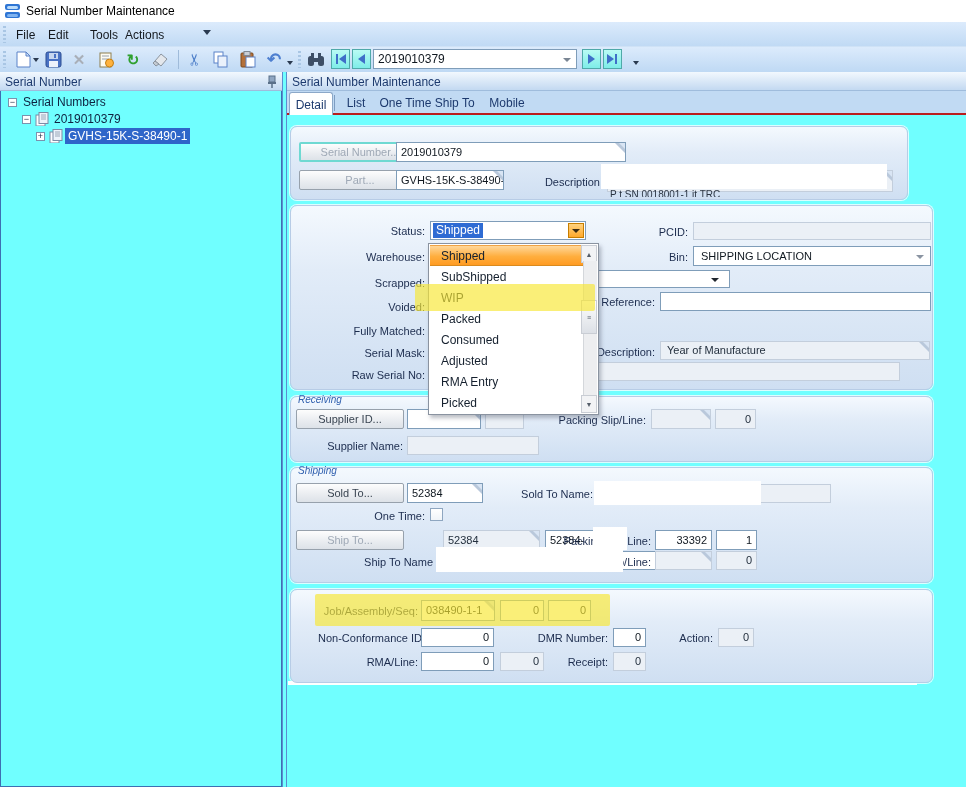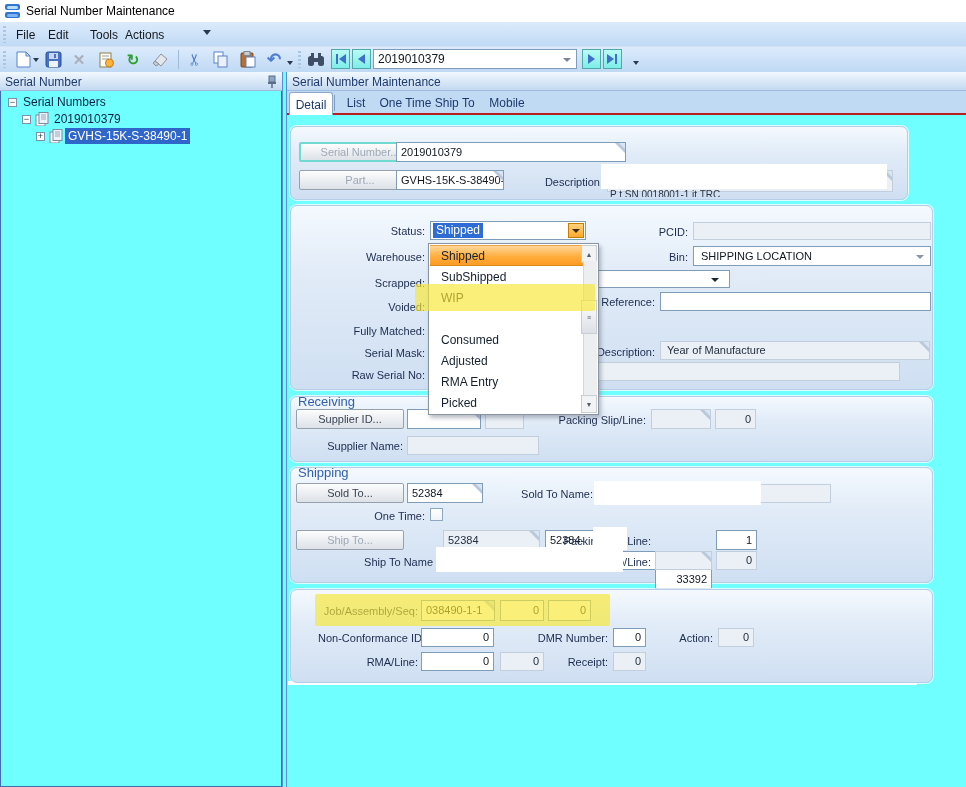--- a/index.html
+++ b/index.html
@@ -19,21 +19,21 @@
       border-top:10px solid #D9E5F4;border-left:10px solid transparent;}
   
   .ebtn{position:absolute;box-sizing:border-box;border:1px solid #97A1AC;border-radius:2px;
       background:linear-gradient(#FDFDFD,#E9ECF0 60%,#DDE2E8);font-size:11px;color:#3A4552;
       display:flex;align-items:center;justify-content:center;white-space:nowrap;}
   .ebtn.dim{color:#9FA9B6;}
   .ebtn.focus{border:2px solid #6FD9D2;}
   
   .panel{position:absolute;box-sizing:border-box;border:1px solid #B7CCE6;border-radius:7px;
       background:linear-gradient(#F4F9FE,#E2ECF8 35%,#CFDFF2);box-shadow:0 0 0 1px rgba(255,255,255,.75);}
-  .gcap{position:absolute;font-size:13px;color:#2F5FAE;background:transparent;padding:0 2px;white-space:nowrap;}
+  .gcap{position:absolute;font-size:10px;color:#2F5FAE;background:transparent;padding:0 2px;white-space:nowrap;font-style:italic;}
   
   .bar{position:absolute;left:0;width:966px;background:linear-gradient(#DCEBFC,#BFD9F4);}
   .grip{position:absolute;width:3px;background:repeating-linear-gradient(#A9C6E4 0 2px,transparent 2px 4px);}
   .tsep{position:absolute;width:1px;background:#9FBBDA;}
   .ticon{position:absolute;width:22px;height:21px;display:flex;align-items:center;justify-content:center;}
   .menu-item{position:absolute;top:0;height:25px;display:flex;align-items:center;font-size:12px;color:#14181E;padding:0 4px;}
   
   .navb{position:absolute;width:19px;height:20px;box-sizing:border-box;border:1px solid #4FA9A9;
       background:linear-gradient(#B9FBF4,#7EEDE8);display:flex;align-items:center;justify-content:center;}
   .tri-l{width:0;height:0;border-top:5px solid transparent;border-bottom:5px solid transparent;border-right:7px solid #3F6FC8;}
@@ -319,20 +319,23 @@
   <div class="ddl" style="left:428px;top:243px;width:169px;height:170px;">
     <div class="ddi sel" style="top:1px;">
         <span>Shipped</span>
       </div>
     <div class="ddi" style="top:22px;">
         <span>SubShipped</span>
       </div>
     <div class="ddi" style="top:43px;">
         <span>WIP</span>
       </div>
+    <div class="ddi" style="top:64px;">
+        <span>Packed</span>
+      </div>
     <div class="ddi" style="top:85px;">
         <span>Consumed</span>
       </div>
     <div class="ddi" style="top:106px;">
         <span>Adjusted</span>
       </div>
     <div class="ddi" style="top:127px;">
         <span>RMA Entry</span>
       </div>
     <div class="ddi" style="top:148px;text-align:right;">
@@ -386,21 +389,21 @@
   </div>
   <div class="tb" style="left:545px;top:530px;width:80px;height:20px;line-height:18px;">
     <span>52384-</span>
   </div>
   <div class="lbl r" style="left:333px;top:556px;width:100px;">Ship To Name</div>
   <div class="tb" style="left:437px;top:551px;width:224px;height:19px;"></div>
   <div class="redact" style="left:593px;top:527px;width:34px;height:23px;"></div>
   <div class="redact" style="left:436px;top:547px;width:187px;height:25px;"></div>
 
   <div class="lbl r" style="left:551px;top:535px;width:100px;">Packing Slip/Line:</div>
-  <div class="tb num" style="left:655px;top:530px;width:57px;height:20px;line-height:18px;margin-top:39px;">
+  <div class="tb num" style="left:655px;top:530px;width:57px;height:20px;line-height:18px;">
     <span>33392</span>
   </div>
   <div class="tb num" style="left:716px;top:530px;width:41px;height:20px;line-height:18px;">
     <span>1</span>
   </div>
 
   <div class="lbl r" style="left:551px;top:556px;width:100px;">DS Pack Slip/Line:</div>
   <div class="tb dis fold" style="left:655px;top:551px;width:57px;height:19px;"></div>
   <div class="tb dis num" style="left:716px;top:551px;width:41px;height:19px;line-height:17px;">
     <span>0</span>

